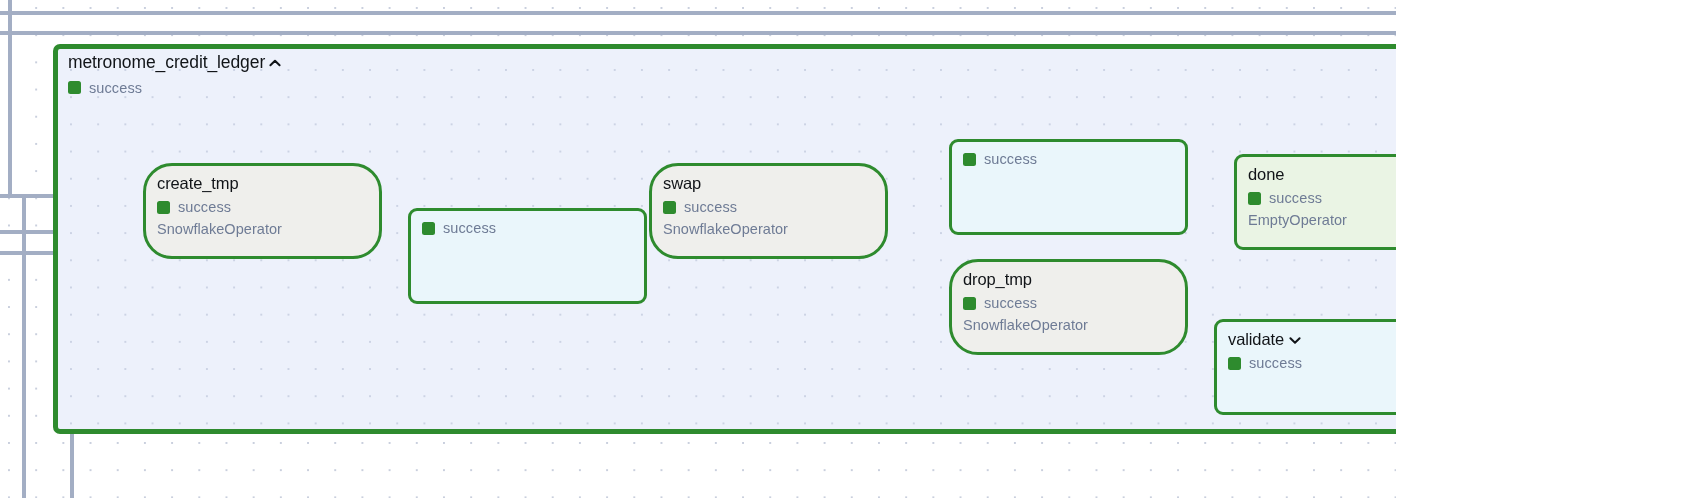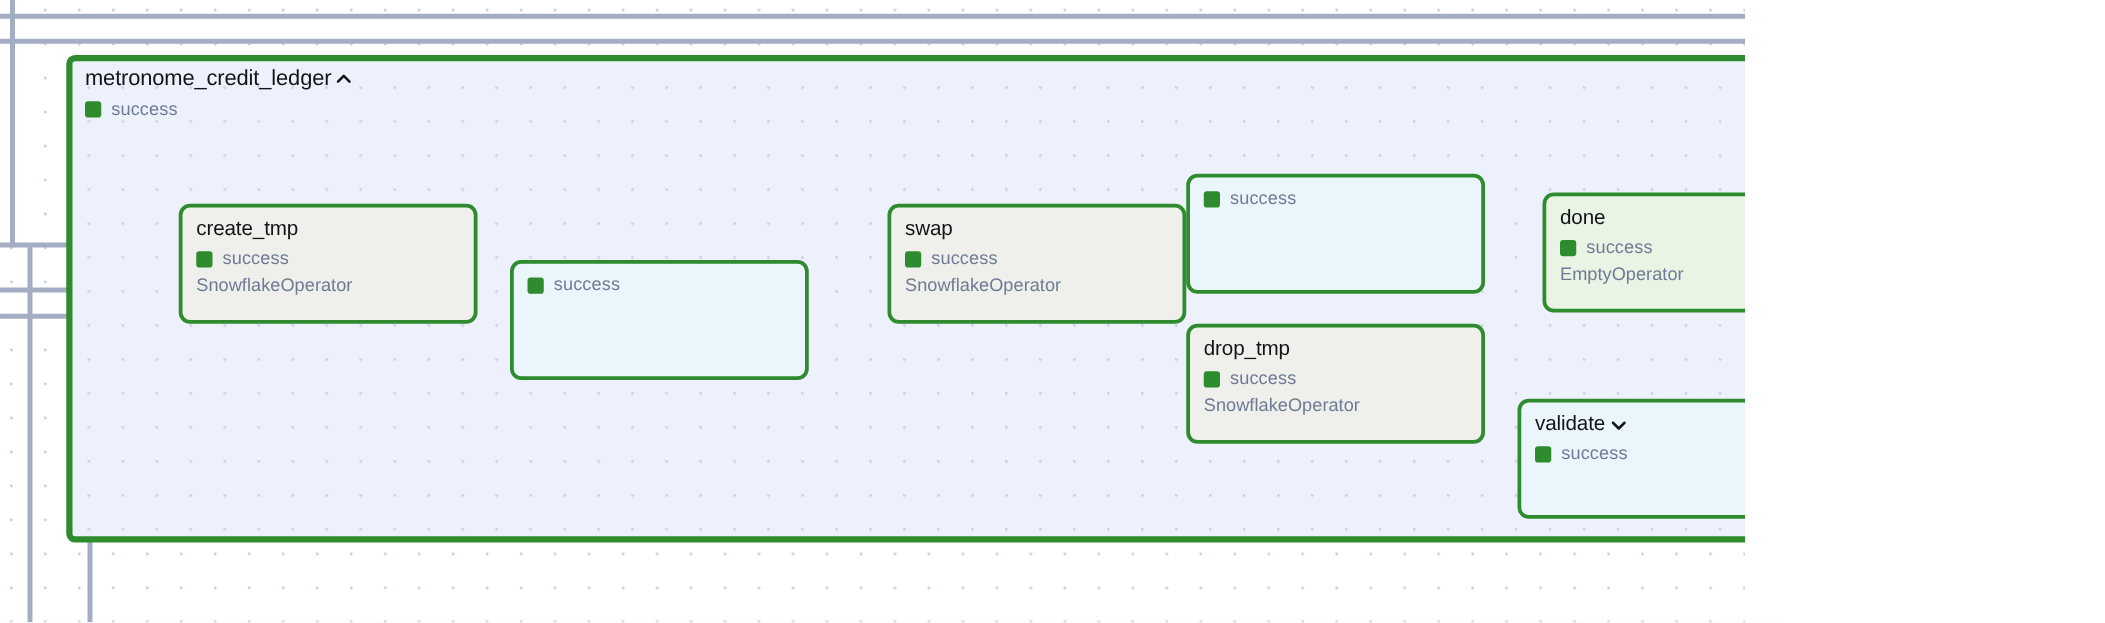--- a/index.html
+++ b/index.html
@@ -139,28 +139,28 @@
     gap: 8px;
   }
   .node-operator {
     font-size: 14.5px;
     color: #6e7b95;
     line-height: 1.05;
     letter-spacing: 0.05px;
   }
 
   
-  .bg-operator { background: #efefec; }
+  .bg-operator { background: #efefec; border-radius: 29px; }
   .bg-group    { background: #eaf6fb; }
   .bg-empty    { background: #eaf4e4; }
 
   
   #node-create_tmp { left: 143px; top: 163px; width: 239px; height: 96px; }
   #node-test_tmp   { left: 408px; top: 208px; width: 239px; height: 96px; }
-  #node-swap       { left: 710px; top: 163px; width: 239px; height: 96px; }
+  #node-swap       { left: 649px; top: 163px; width: 239px; height: 96px; }
   #node-add_docs   { left: 949px; top: 139px; width: 239px; height: 96px; }
   #node-drop_tmp   { left: 949px; top: 259px; width: 239px; height: 96px; }
   #node-done       { left: 1214px; top: 154px; width: 239px; height: 96px; margin-left: 20px; }
   #node-validate   { left: 1214px; top: 319px; width: 239px; height: 96px; }
 </style>
 </head>
 <body>
 
 <div id="graph-canvas">
 

